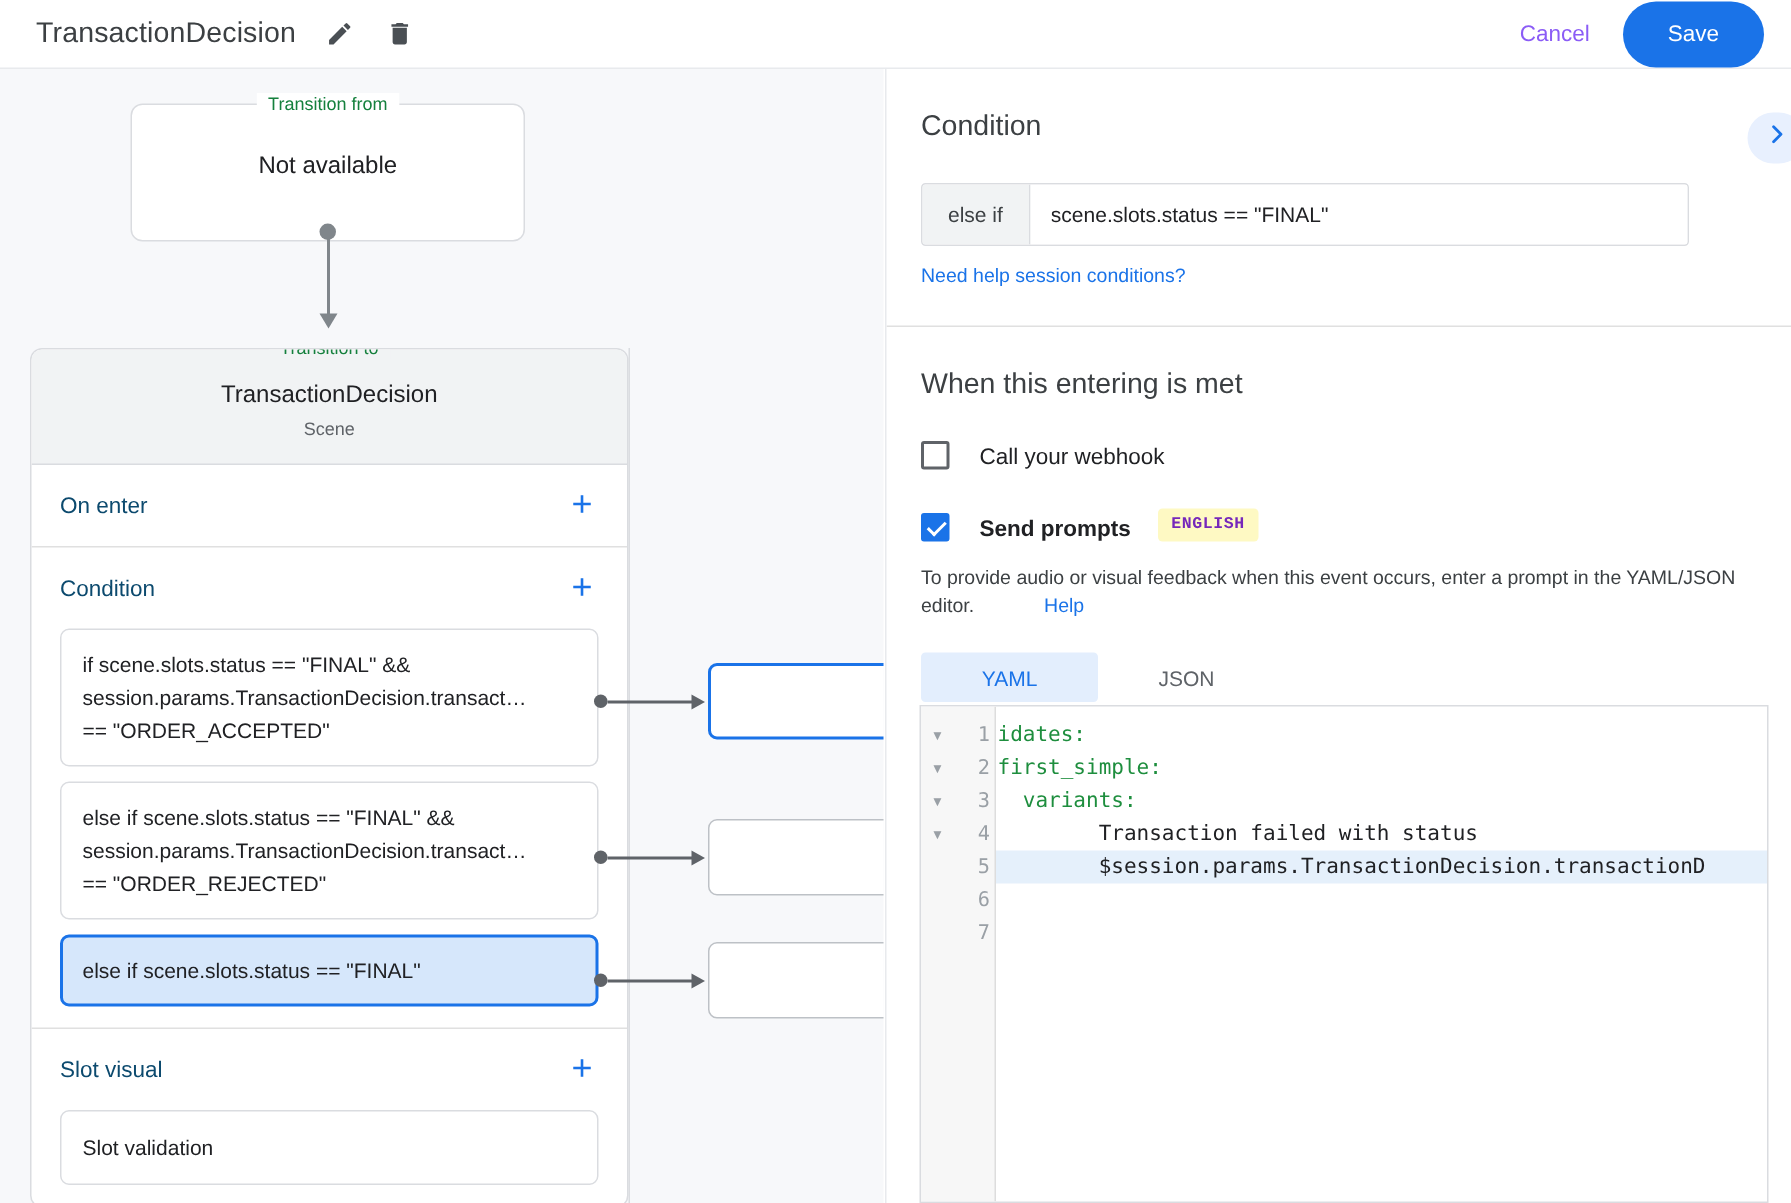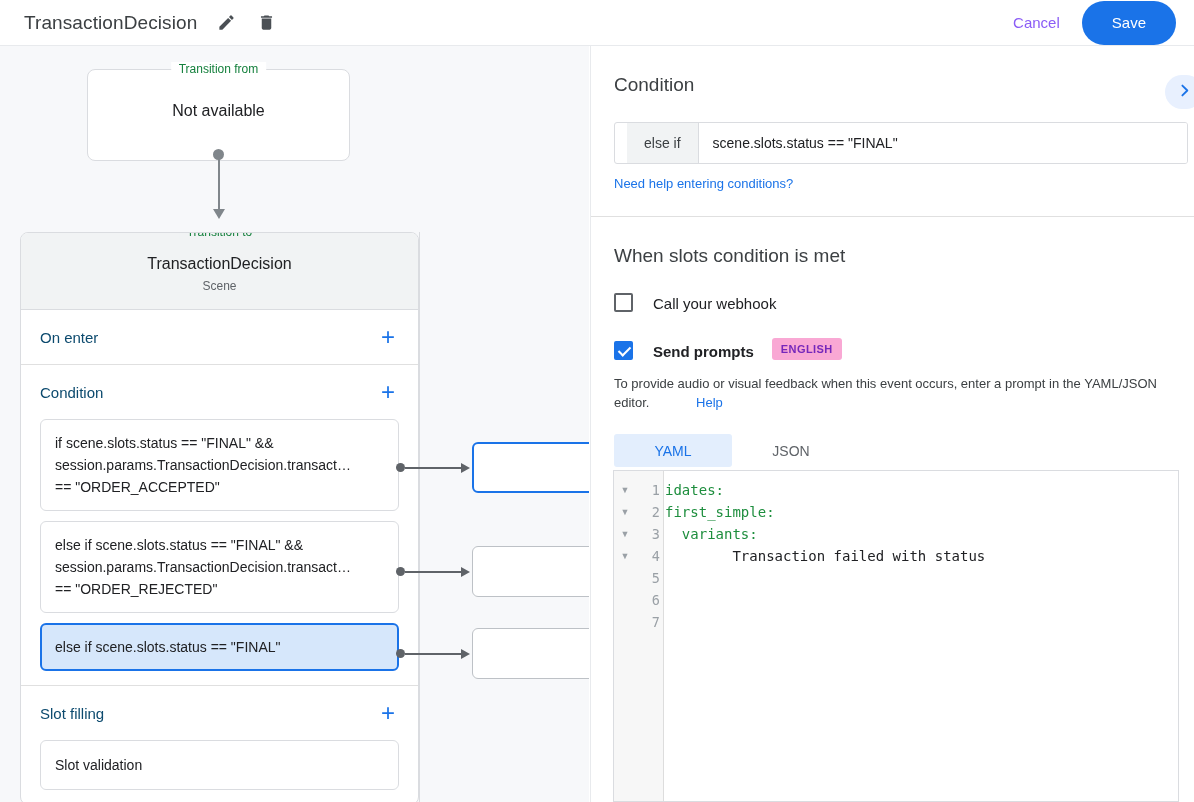--- a/index.html
+++ b/index.html
@@ -253,26 +253,25 @@
     width: 38px; height: 34px;
     background: #e8f0fe;
     border-radius: 18px;
     display: flex; align-items: center; justify-content: center;
     cursor: pointer;
   }
 
   .cond-row {
     margin: 26px 0 0 23px;
     display: flex;
-    width: 574px;
+    width: 512px;
     border: 1px solid #dadce0;
     border-radius: 3px;
     height: 42px;
     overflow: hidden;
-    padding-left: 12px;
   }
   .cond-prefix {
     background: #f1f3f4;
     border-right: 1px solid #dadce0;
     display: flex; align-items: center;
     padding: 0 17px;
     font-size: 14px;
     color: #3c4043;
     white-space: nowrap;
   }
@@ -324,27 +323,28 @@
     transform: rotate(45deg);
   }
   .check-label {
     margin-left: 20px;
     font-size: 15px;
     color: #202124;
   }
   .check-label.bold { font-weight: bold; }
   .lang-badge {
     margin-left: 18px;
-    background: #f9a8d4;
+    background: #fef9c3;
     color: #7627bb;
     font-size: 11px;
     font-weight: bold;
     letter-spacing: .4px;
     padding: 5px 9px;
     border-radius: 3px;
+    font-family: Liberation Mono, monospace;
   }
   .help-text {
     margin: 14px 0 0 23px;
     width: 558px;
     font-size: 13px;
     color: #3c4043;
     line-height: 19px;
   }
   .help-text a { color: #1a73e8; text-decoration: none; cursor: pointer; margin-left: 43px; }
 
@@ -496,21 +496,21 @@
 
         <div class="cond-item selected">
           <div class="cond-line">else if scene.slots.status == "FINAL"</div>
         </div>
 
       </div>
     </div>
 
     <div class="section">
       <div class="section-head">
-        <span class="section-title">Slot filling</span>
+        <span class="section-title">Slot visual</span>
         <span class="plus-btn">+</span>
       </div>
       <div class="section-body">
         <div class="slot-item">Slot validation</div>
       </div>
     </div>
 
   </div>
 
   <div class="edge-line"></div>
@@ -543,25 +543,25 @@
           <polyline points="9 5 16 12 9 19"></polyline>
         </svg>
       </span>
     </div>
 
     <div class="cond-row">
       <div class="cond-prefix">else if</div>
       <input class="cond-input" type="text" value="scene.slots.status == &quot;FINAL&quot;" style="">
     </div>
 
-    <a class="help-link">Need help entering conditions?</a>
+    <a class="help-link">Need help session conditions?</a>
   </div>
 
   <div class="rp-sec rp-sec-2">
-    <div class="rp-h2">When slots condition is met</div>
+    <div class="rp-h2">When this entering is met</div>
 
     <div class="check-row">
       <div class="cbox"></div>
       <div class="check-label">Call your webhook</div>
     </div>
 
     <div class="check-row">
       <div class="cbox checked"></div>
       <div class="check-label bold">Send prompts</div>
       <div class="lang-badge">ENGLISH</div>
@@ -596,15 +596,16 @@
       <div class="gutter-num">4</div>
       <div class="gutter-num">5</div>
       <div class="gutter-num">6</div>
       <div class="gutter-num">7</div>
     </div>
   <div class="code-area" id="code-col">
       <div class="code-line"><span class="tok-key">idates:</span></div>
       <div class="code-line"><span class="tok-key">first_simple:</span></div>
       <div class="code-line"><span class="tok-key">  variants:</span></div>
       <div class="code-line"><span class="tok-plain">        Transaction failed with status</span></div>
+      <div class="code-line hl"><span class="tok-plain">        $session.params.TransactionDecision.transactionD</span></div>
       <div class="code-line"><span class="tok-plain"></span></div>
     </div>
 </div>
 
 </body></html>

